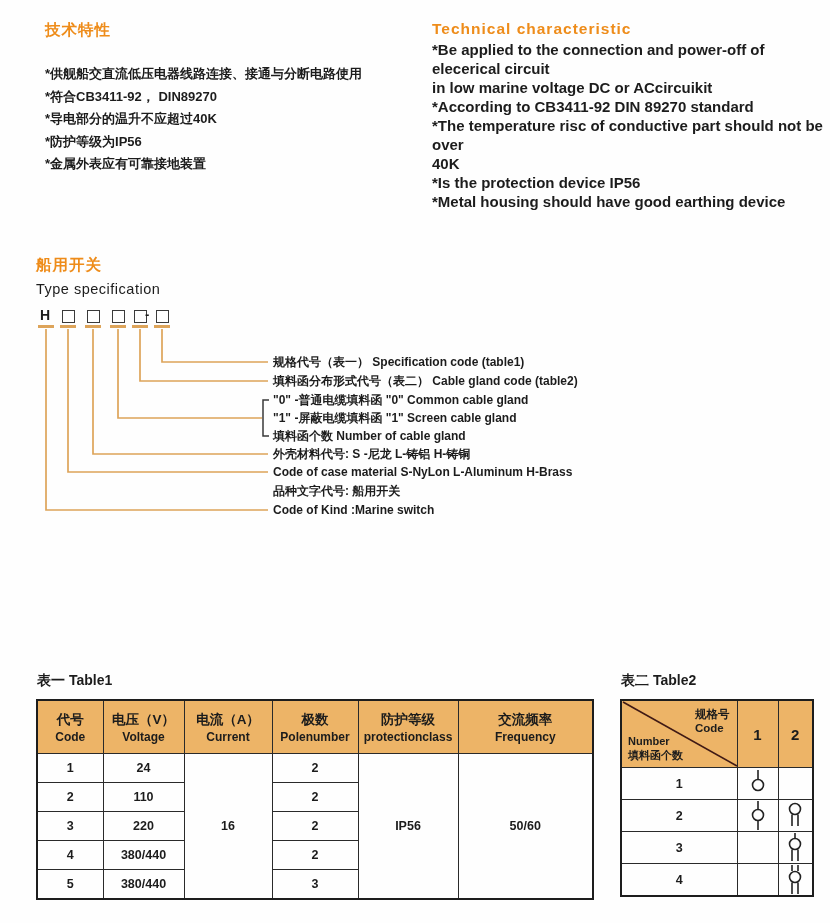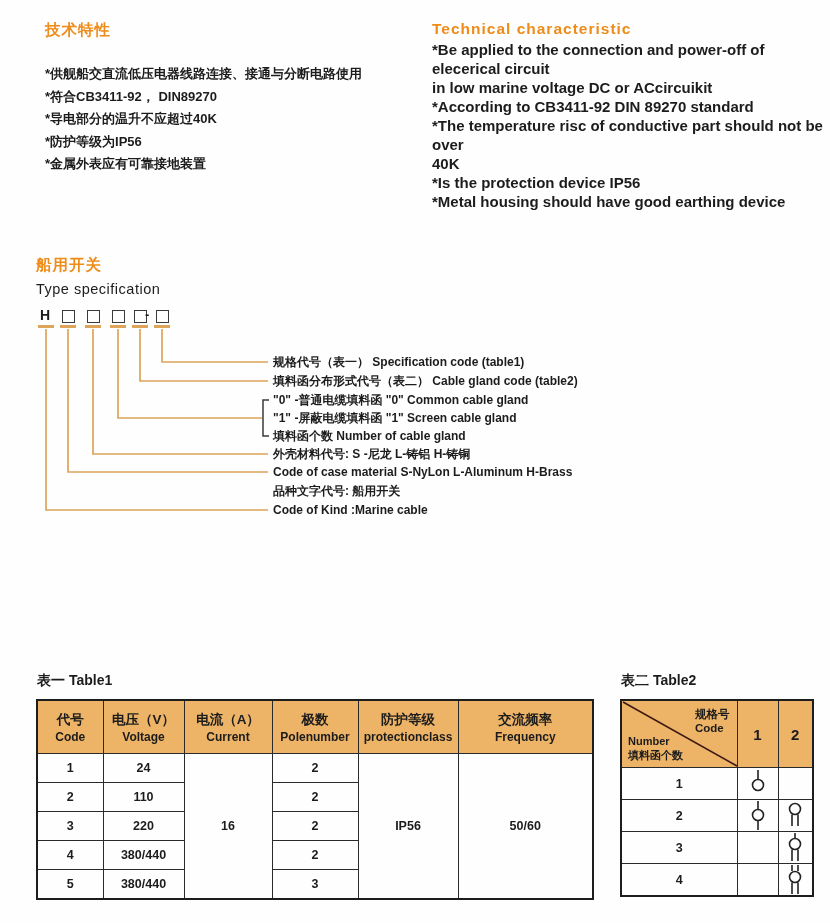--- a/index.html
+++ b/index.html
@@ -116,21 +116,21 @@
     </svg>
 
     <div class="dline l0">规格代号（表一）  Specification code (table1)</div>
     <div class="dline l1">填料函分布形式代号（表二）  Cable gland code (table2)</div>
     <div class="dline l2">"0" -普通电缆填料函   "0" Common cable gland</div>
     <div class="dline l3">"1" -屏蔽电缆填料函   "1" Screen cable gland</div>
     <div class="dline l4">填料函个数   Number of cable gland</div>
     <div class="dline l5">外壳材料代号: S -尼龙 L-铸铝 H-铸铜</div>
     <div class="dline l6">Code of case material S-NyLon L-Aluminum H-Brass</div>
     <div class="dline l7">品种文字代号: 船用开关</div>
-    <div class="dline l8">Code of  Kind :Marine cable</div>
+    <div class="dline l8">Code of  Kind :Marine switch</div>
   </section>
 
   <section class="t1">
     <div class="tbl-title">表一  Table1</div>
     <table>
       <colgroup>
         <col style="width:66px">
           <col style="width:81px">
           <col style="width:88px">
         <col style="width:86px">

